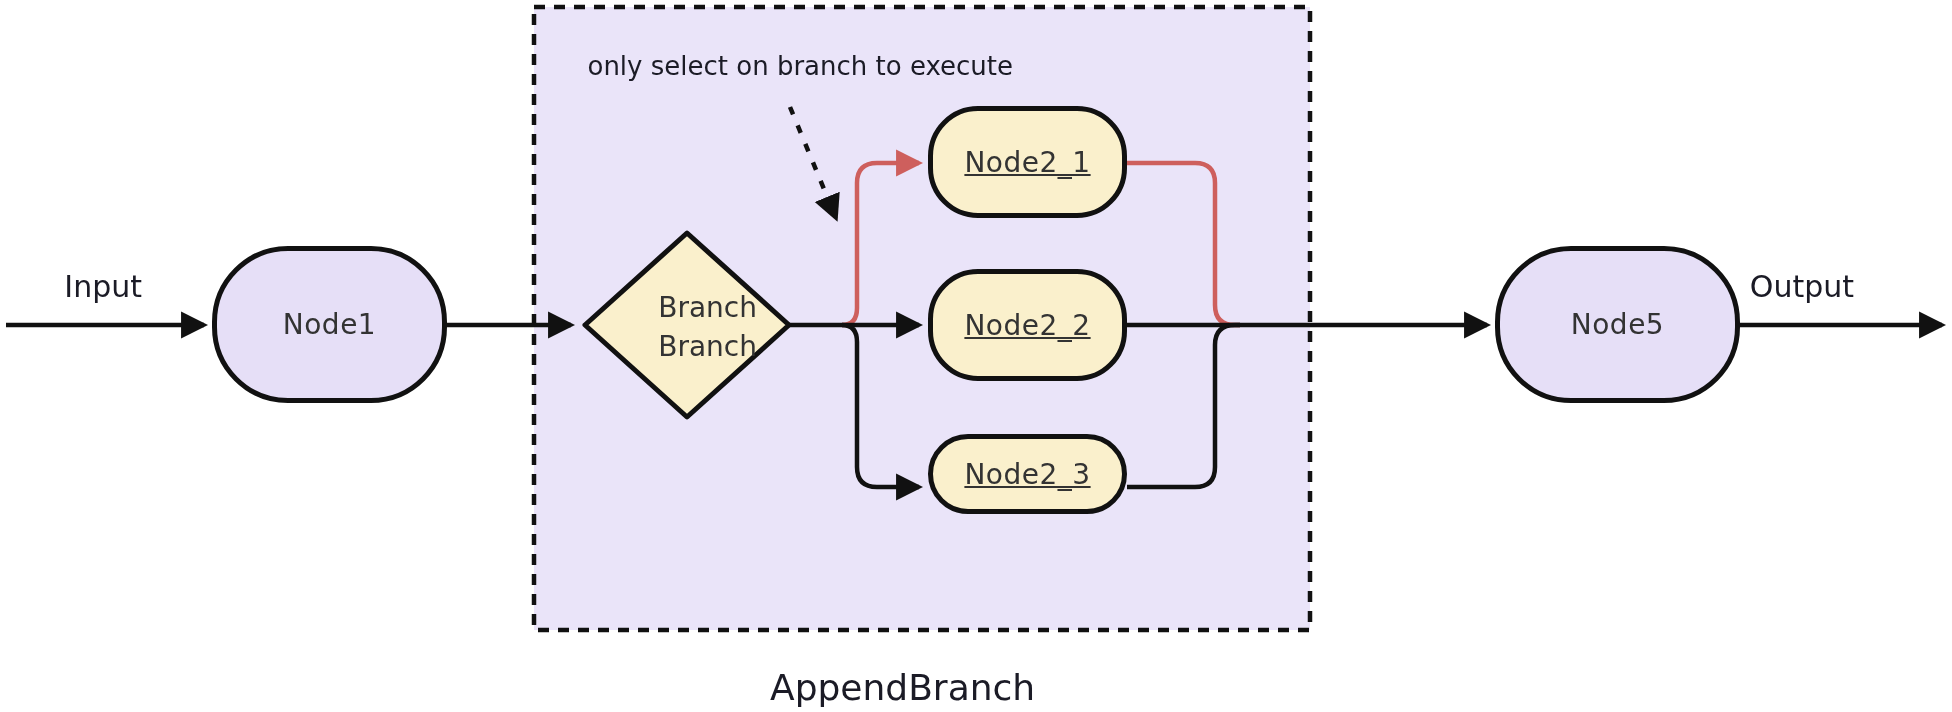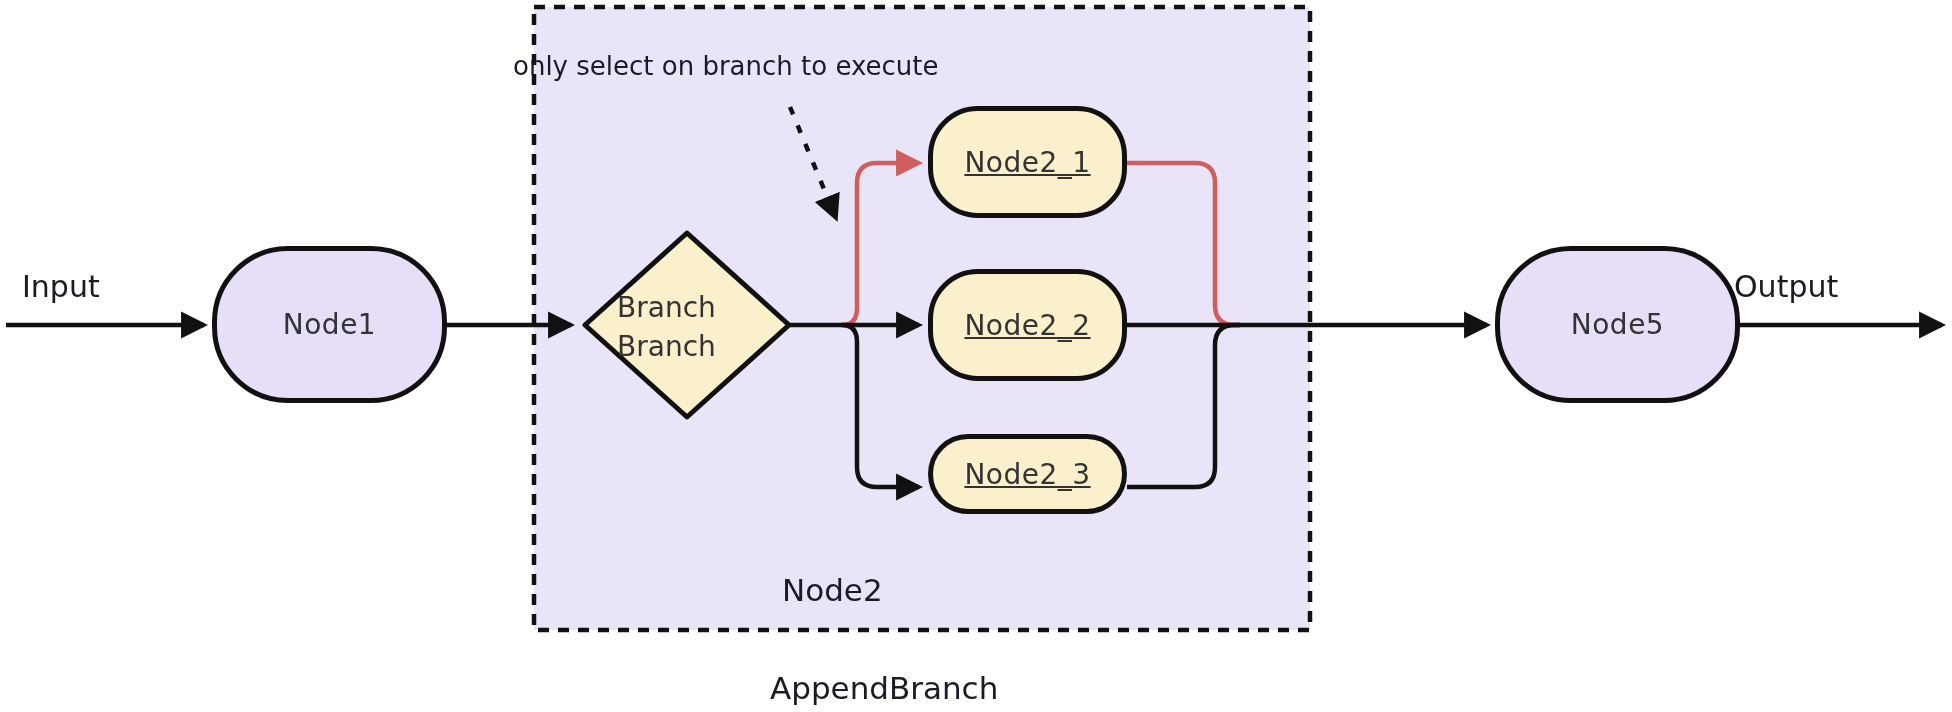--- a/index.html
+++ b/index.html
@@ -59,26 +59,26 @@
     font-size: 28px;
     color: var(--node-text, #333);
     letter-spacing: 0.5px;
   }
   .node.purple { background: var(--node-fill-purple, #e6dff7); border-radius: 76px; text-align: center; }
   .node.cream  { background: var(--node-fill-cream, #faf0cc);  border-radius: 50px; text-decoration: underline; }
 
   .lbl {
     position: absolute;
     color: var(--text-dark, #1b1b26);
-    text-align: left;
+    text-align: right;
   }
   .lbl-io        { font-size: 30px; width: 120px; line-height: 36px; }
   .lbl-annotation{ font-size: 26px; width: 500px; line-height: 32px; }
   .lbl-subgraph  { font-size: 31px; width: 200px; line-height: 38px; }
-  .lbl-caption   { font-size: 31px; width: 240px; line-height: 38px; }
+  .lbl-caption   { font-size: 36px; width: 240px; line-height: 38px; }
   .lbl-decider   {
     font-size: 28px;
     width: 140px;
     line-height: 39px;
     color: var(--node-text, #333);
   }
 </style>
 </head>
 <body>
 
@@ -133,17 +133,16 @@
   </div>
 
   <div class="lbl lbl-decider" style="left:617px; top:288px;">Branch Branch</div>
 
   <div class="lbl lbl-io" style="left:22px; top:269px;">Input</div>
 
   <div class="lbl lbl-io" style="left:1734px; top:269px;">Output</div>
 
   <div class="lbl lbl-annotation" style="left:513px; top:50px;">only select on branch to execute</div>
 
-  <div class="lbl lbl-subgraph" style="left:782px; top:571px;">Node2</div>
 
   <div class="lbl lbl-caption" style="left:770px; top:669px;">AppendBranch</div>
 
 </div>
 
 </body></html>

